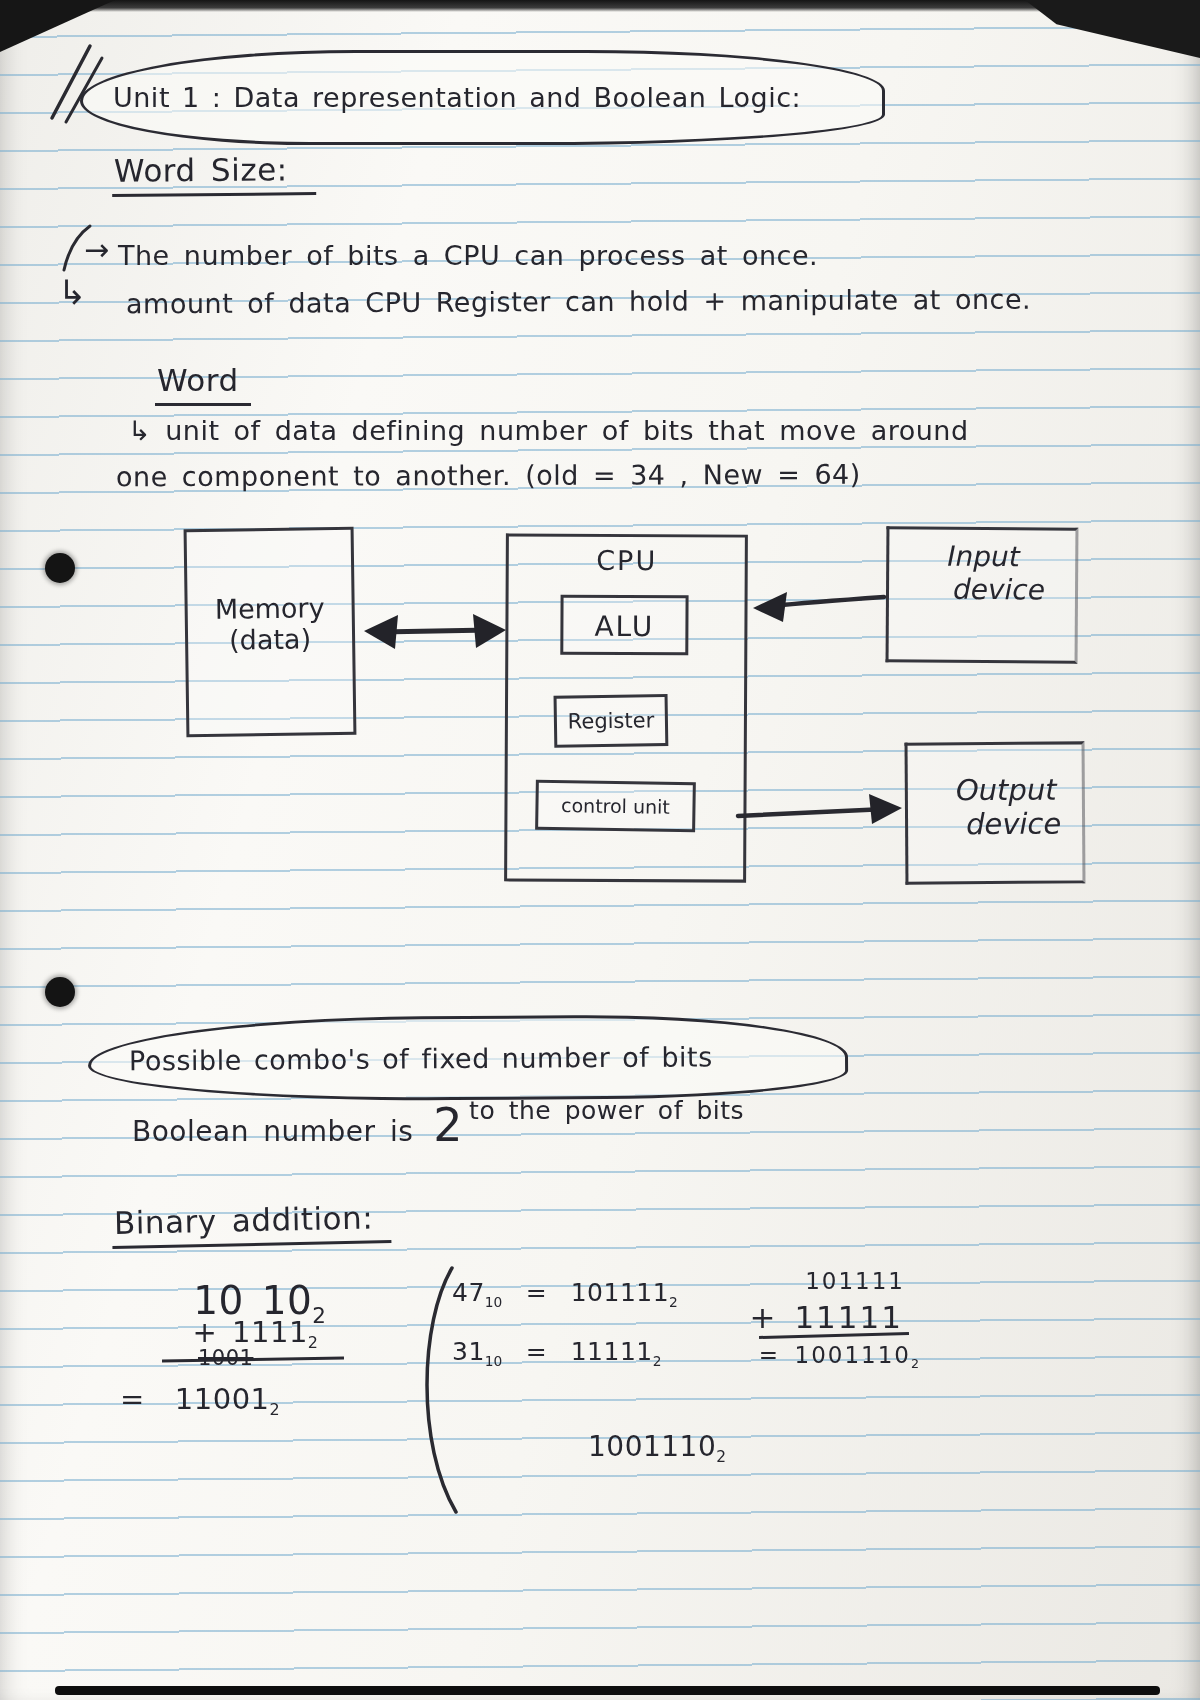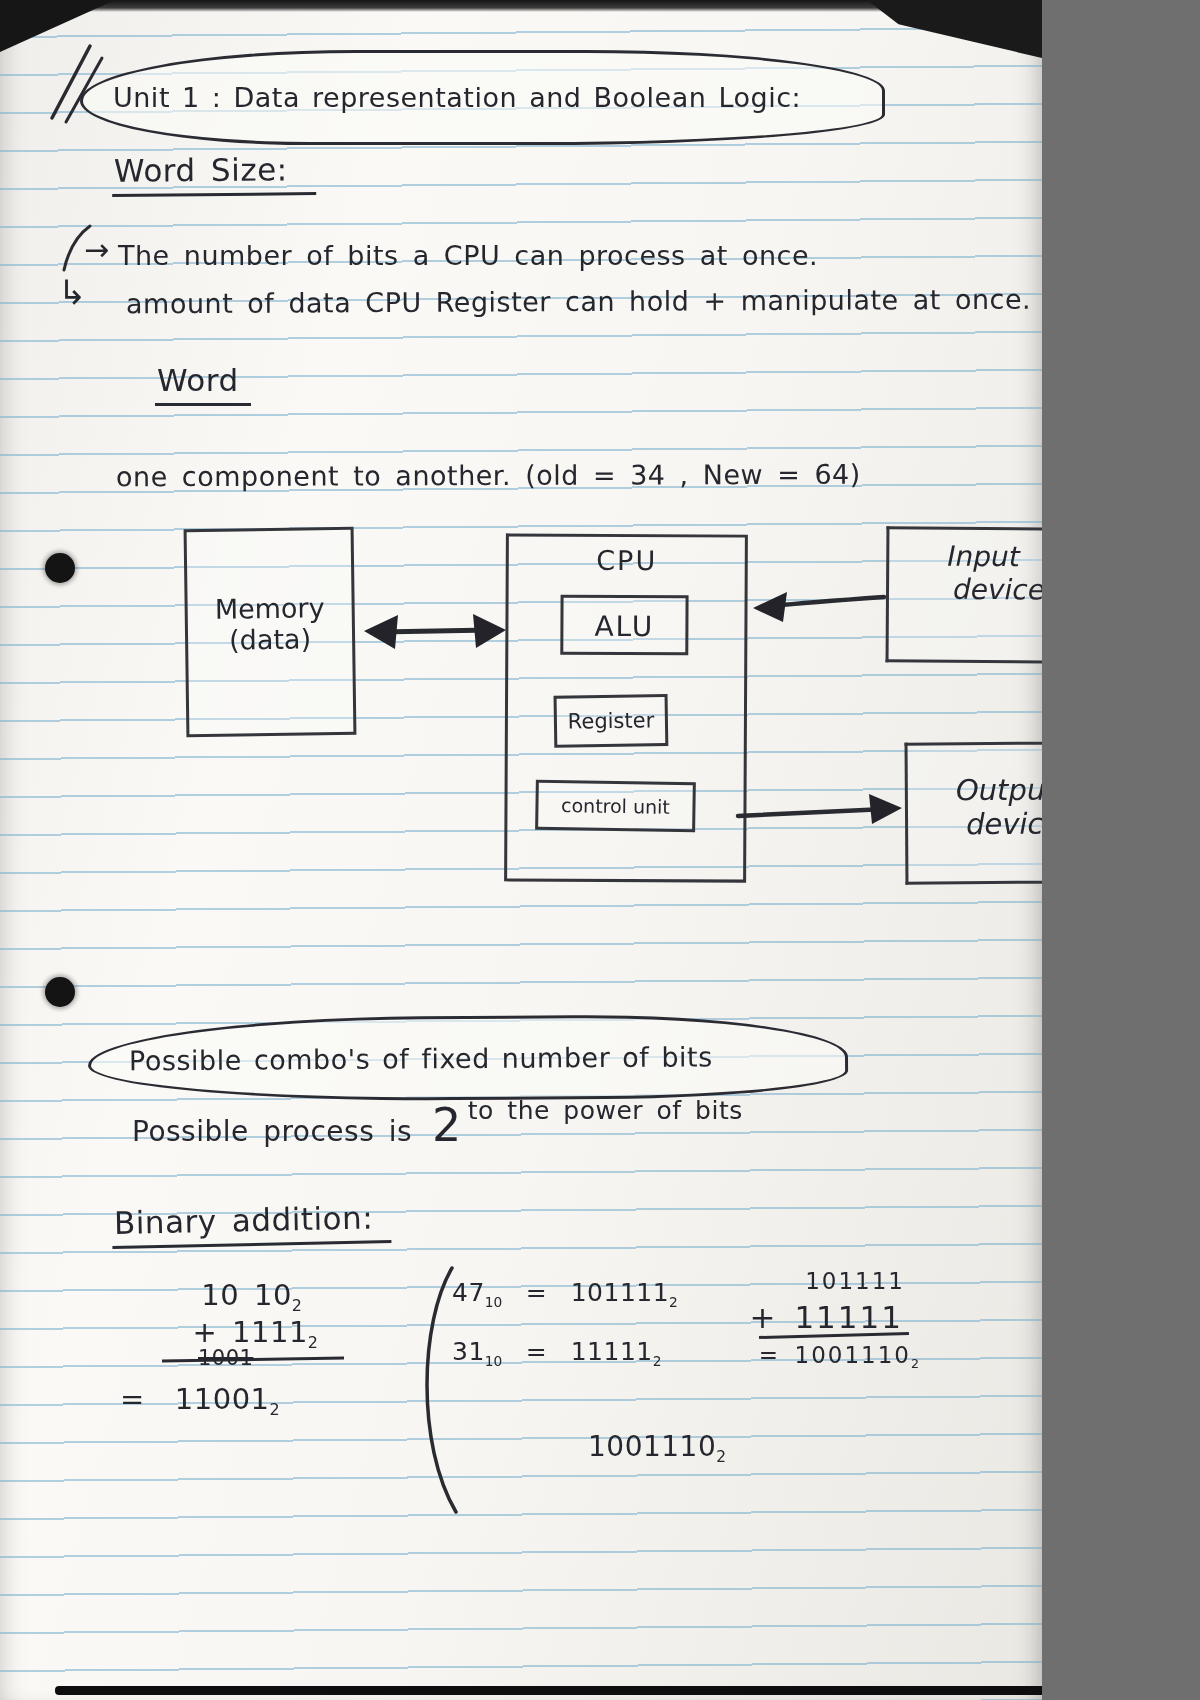--- a/index.html
+++ b/index.html
@@ -1,18 +1,18 @@
 <!DOCTYPE html>
 <html><head>
 <meta charset="utf-8">
 <style>
   * { box-sizing: border-box; }
   html,body { margin:0; padding:0; background:#6f6f6f; }
   .paper {
-    position:relative; width:1042px; height:1700px; overflow:hidden;
+    position:relative; width:1200px; height:1700px; overflow:hidden;
     background: linear-gradient(105deg,#efeeea 0%,#faf9f6 28%,#f7f6f2 55%,#eae8e3 100%);
     font-family:"DejaVu Sans", sans-serif; color:#26262e;
     box-shadow: inset -18px 0 28px -20px rgba(0,0,0,.35), inset 20px 0 30px -24px rgba(0,0,0,.28);
   }
   .rules { position:absolute; inset:0;
     background-image: repeating-linear-gradient(179.5deg, transparent 0px, transparent 36px, rgba(118,172,206,.55) 36px, rgba(118,172,206,.55) 38px);
   }
   .hand { position:absolute; letter-spacing:.5px; word-spacing:5px; white-space:nowrap; }
   .underlined { border-bottom:3.5px solid #2a2a32; padding:0 28px 5px 2px; }
   .cloud { position:absolute; border:3.5px solid #2b2b33; background:rgba(252,251,248,.55);
@@ -50,20 +50,21 @@
 
   <div class="hand underlined" style="left:112px; top:152px; font-size:31px; transform:rotate(-.5deg);">Word Size:</div>
 
   <span class="hand" style="left:84px; top:232px; font-size:30px;">→</span>
   <span class="hand" style="left:58px; top:272px; font-size:34px;">↳</span>
 
   <div class="hand" style="left:118px; top:240px; font-size:27px;">The number of bits a CPU can process at once.</div>
   <div class="hand" style="left:126px; top:286px; font-size:27px; transform:rotate(-.3deg);">amount of data CPU Register can hold + manipulate at once.</div>
 
   <div class="hand underlined" style="left:115px; top:362px; font-size:31px; padding-right:12px;margin-left:40px;">Word</div>
+  <div class="hand" style="left:128px; top:415px; font-size:27px;">↳ unit of data defining number of bits that move around</div>
   <div class="hand" style="left:116px; top:460px; font-size:27px; transform:rotate(-.2deg);">one component to another. (old = 34 , New = 64)</div>
 
   <div class="dbox" style="left:185px; top:528px; width:170px; height:208px; transform:rotate(-.8deg);">
     <div style="text-align:center; margin-top:62px; font-size:27px;">
       <div>Memory</div>
       <div>(data)</div>
     </div>
   </div>
 
   <div class="dbox" style="left:505px; top:534px; width:242px; height:348px; transform:rotate(.3deg); background:transparent;">
@@ -92,29 +93,29 @@
       <div style="margin-left:10px;">device</div>
     </div>
   </div>
 
 
   <div class="cloud" style="left:88px; top:1016px; width:760px; height:84px; transform:rotate(-.4deg); border-radius:55% 45% 40% 60% / 70% 65% 40% 55%;">
     <span class="ctext" style="font-size:27px; padding-left:38px;">Possible combo's of fixed number of bits</span>
   </div>
 
   <div class="hand flexline" style="left:132px; top:1102px;">
-    <span style="font-size:28px;">Possible process is</span>
+    <span style="font-size:28px;">Boolean number is</span>
     <span style="font-size:46px; line-height:1; margin-left:20px;">2</span>
     <span style="font-size:25px; transform:translateY(-22px); margin-left:6px; display:inline-block;">to the power of bits</span>
   </div>
 
   <div class="hand underlined" style="left:112px; top:1202px; font-size:31px; transform:rotate(-1.2deg); padding-right:18px;">Binary addition:</div>
 
   <div style="position:absolute; left:120px; top:1278px; width:250px; height:160px;">
-    <div class="hand" style="right:68px; top:0; font-size:29px;">
+    <div class="hand" style="right:44px; top:0; font-size:39px;">
       <span>10 10</span><span class="sub">2</span>
     </div>
     <div class="hand" style="right:52px; top:37px; font-size:29px;">
       <span>+ 1111</span><span class="sub">2</span>
     </div>
     <div class="sumline" style="left:42px; top:80px; width:182px; transform:rotate(-1deg);"></div>
     <div class="hand struck" style="left:78px; top:68px; font-size:21px;">1001</div>
     <div class="hand flexline" style="left:0; top:104px; font-size:29px; gap:30px;">
       <span>=</span>
       <span><span>11001</span><span class="sub">2</span></span>

